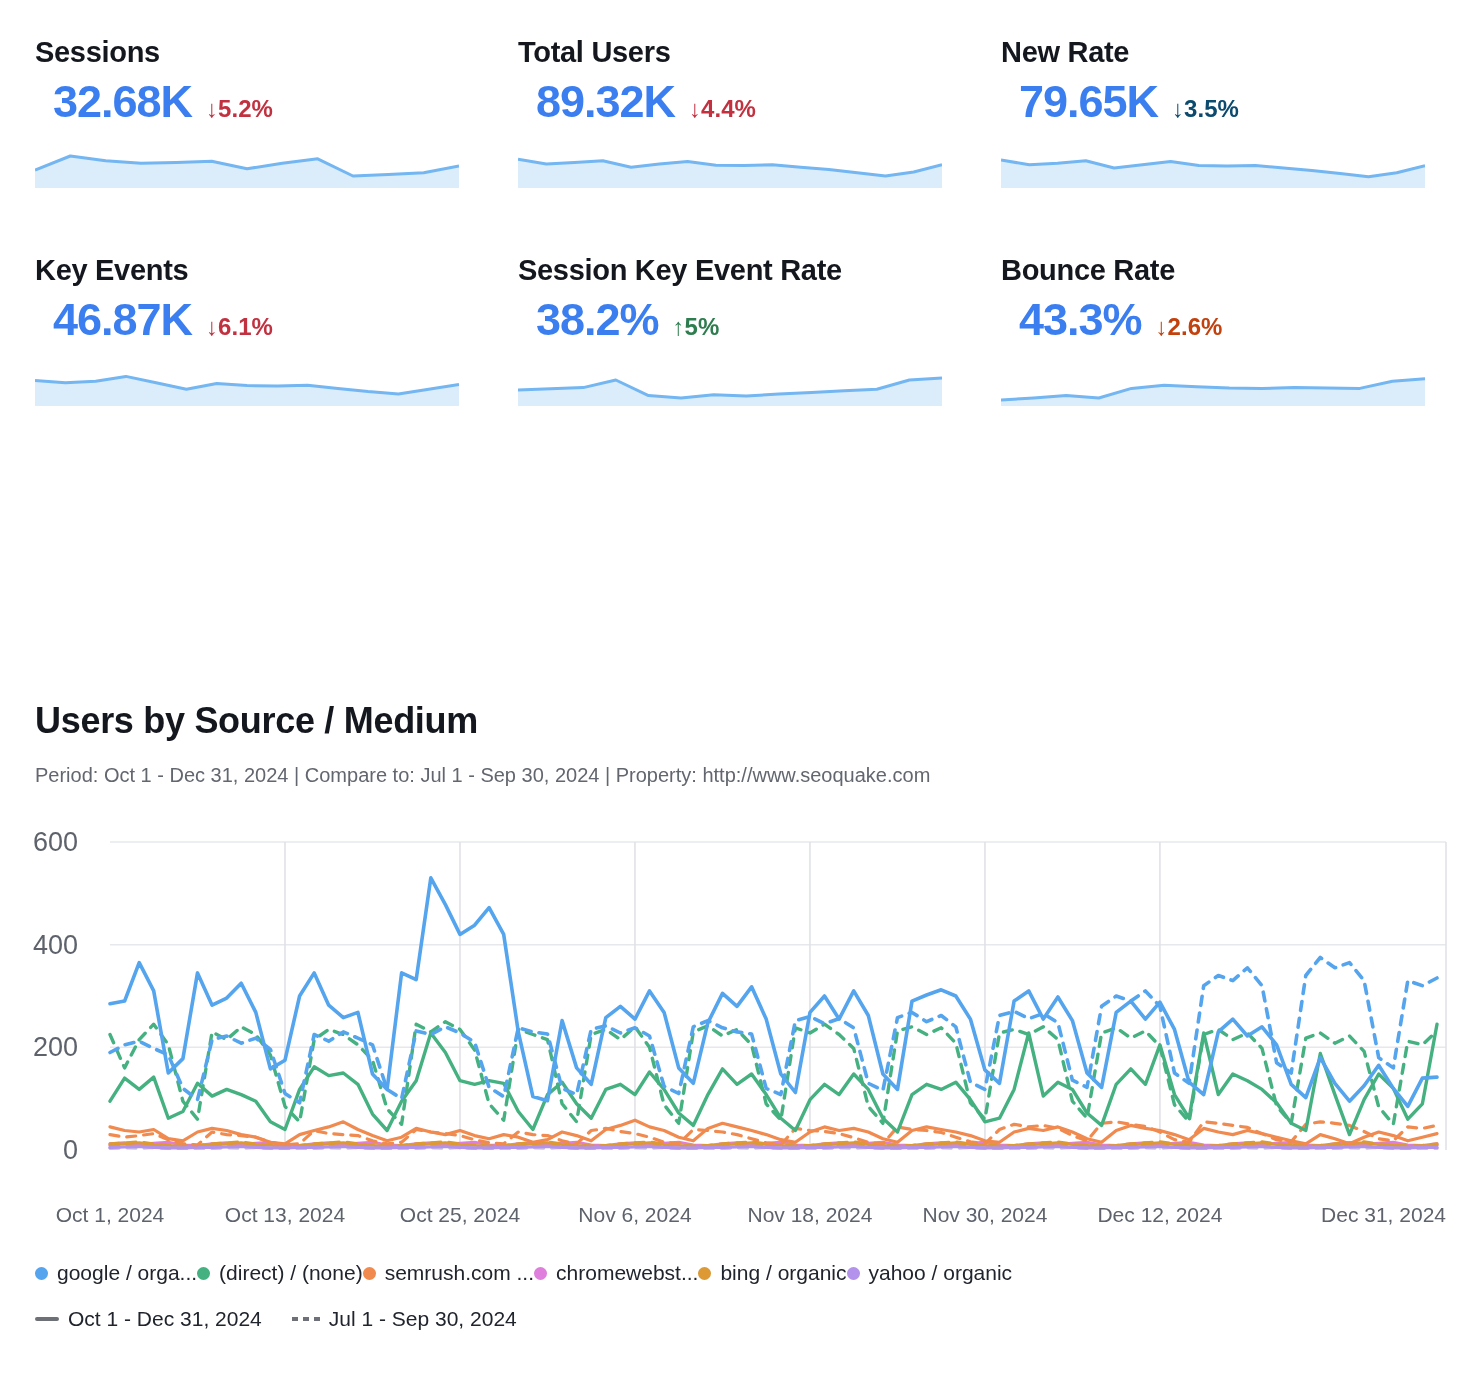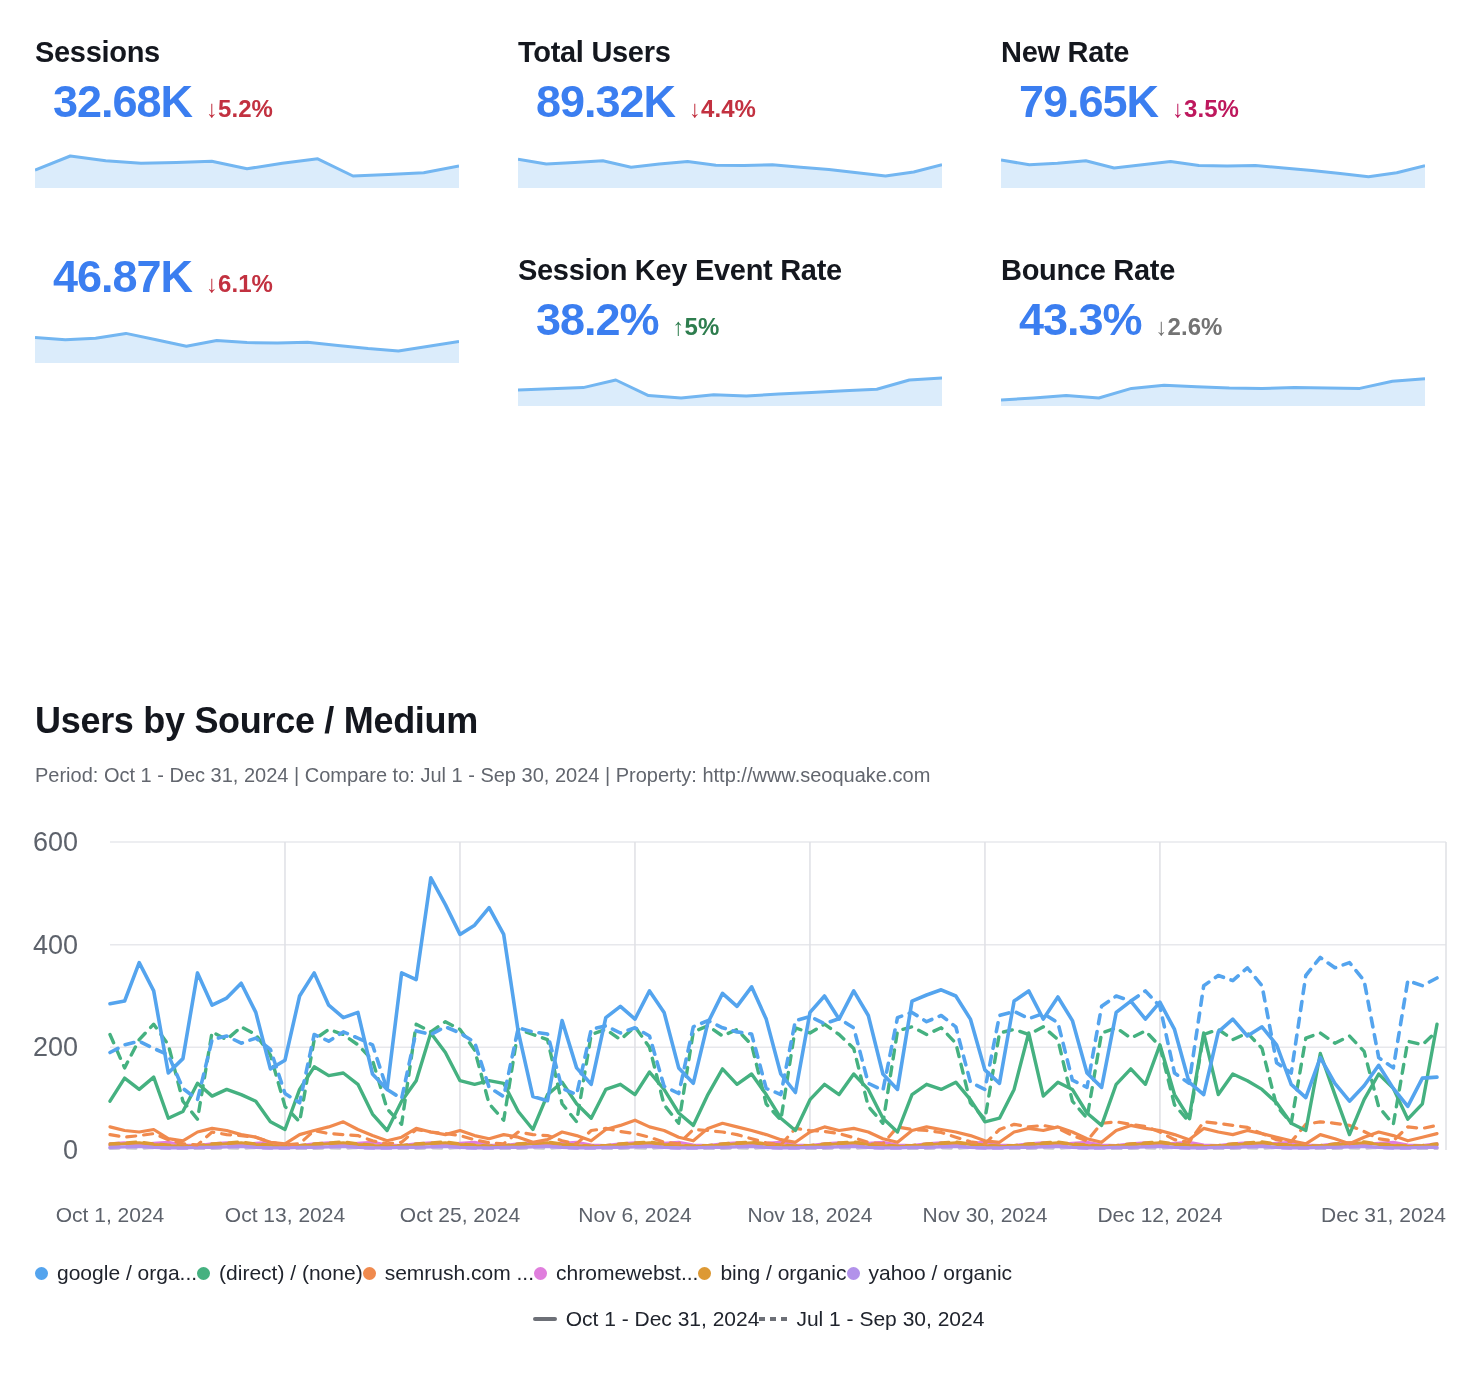--- a/index.html
+++ b/index.html
@@ -18,21 +18,21 @@
   .chart-title{font-size:36px;font-weight:700;margin:0 0 22px 35px;color:#14171e;letter-spacing:-0.3px;}
   .chart-subtitle{font-size:20px;color:#62666e;margin:0 0 30px 35px;}
   #main-chart{display:block;}
   #main-chart text{font-family:"Liberation Sans",sans-serif;}
   #main-chart .ylab{font-size:27px;fill:#5d626b;}
   #main-chart .xlab{font-size:21px;fill:#5d626b;}
 
   .legend{display:flex;align-items:center;margin:24px 0 0 35px;font-size:21px;color:#20242d;}
   .legend-item{display:flex;align-items:center;gap:9px;cursor:pointer;}
   .legend-dot{width:13px;height:13px;border-radius:50%;display:inline-block;background:#999;}
-  .legend.periods{margin-top:22px;justify-content:center;}
+  .legend.periods{margin-top:22px;column-gap:30px;}
   .line-glyph{display:inline-block;width:24px;height:4px;border-radius:2px;background:#6d7077;}
   .line-glyph.dashed{width:28px;background:repeating-linear-gradient(90deg,#6d7077 0 6px,transparent 6px 11px);border-radius:0;}
 </style>
 </head>
 <body>
 
 <div class="page">
 
   <section class="kpi-grid">
     <article class="kpi-card">
@@ -54,28 +54,29 @@
       </div>
       <svg class="spark" width="424" height="52">
           <polygon points="0.0,23.2 28.3,28.0 56.5,26.4 84.8,24.8 113.1,31.2 141.3,28.0 169.6,25.6 197.9,29.2 226.1,29.6 254.4,28.8 282.7,31.2 310.9,33.6 339.2,36.8 367.5,40.0 395.7,36.0 424.0,28.8 424,52 0,52" fill="#dbecfb"></polygon>
           <polyline points="0.0,23.2 28.3,28.0 56.5,26.4 84.8,24.8 113.1,31.2 141.3,28.0 169.6,25.6 197.9,29.2 226.1,29.6 254.4,28.8 282.7,31.2 310.9,33.6 339.2,36.8 367.5,40.0 395.7,36.0 424.0,28.8" fill="none" stroke="#73b6f1" stroke-width="3" stroke-linejoin="round"></polyline>
         </svg>
     </article>
     <article class="kpi-card">
       <h2 class="kpi-title">New Rate</h2>
       <div class="kpi-row">
         <span class="kpi-value">79.65K</span>
-        <span class="kpi-delta" style="color: #be185d;">↓3.5%</span>
+        <span class="kpi-delta" style="color: #0c4a6e;">↓3.5%</span>
       </div>
       <svg class="spark" width="424" height="52">
           <polygon points="0.0,24.0 28.3,28.8 56.5,27.2 84.8,24.8 113.1,32.0 141.3,28.8 169.6,25.6 197.9,29.6 226.1,30.0 254.4,29.6 282.7,32.0 310.9,34.4 339.2,37.6 367.5,40.8 395.7,36.8 424.0,29.6 424,52 0,52" fill="#dbecfb"></polygon>
           <polyline points="0.0,24.0 28.3,28.8 56.5,27.2 84.8,24.8 113.1,32.0 141.3,28.8 169.6,25.6 197.9,29.6 226.1,30.0 254.4,29.6 282.7,32.0 310.9,34.4 339.2,37.6 367.5,40.8 395.7,36.8 424.0,29.6" fill="none" stroke="#73b6f1" stroke-width="3" stroke-linejoin="round"></polyline>
         </svg>
     </article>
     <article class="kpi-card">
+      <h2 class="kpi-title">Key Events</h2>
       <div class="kpi-row">
         <span class="kpi-value">46.87K</span>
         <span class="kpi-delta" style="color: rgb(194, 49, 64);">↓6.1%</span>
       </div>
       <svg class="spark" width="424" height="52">
           <polygon points="0.0,26.4 30.3,28.8 60.6,27.2 90.9,22.4 121.1,28.8 151.4,35.2 181.7,29.6 212.0,31.6 242.3,32.0 272.6,31.2 302.9,34.4 333.1,37.6 363.4,40.0 393.7,35.2 424.0,30.4 424,52 0,52" fill="#dbecfb"></polygon>
           <polyline points="0.0,26.4 30.3,28.8 60.6,27.2 90.9,22.4 121.1,28.8 151.4,35.2 181.7,29.6 212.0,31.6 242.3,32.0 272.6,31.2 302.9,34.4 333.1,37.6 363.4,40.0 393.7,35.2 424.0,30.4" fill="none" stroke="#73b6f1" stroke-width="3" stroke-linejoin="round"></polyline>
         </svg>
     </article>
     <article class="kpi-card">
@@ -86,21 +87,21 @@
       </div>
       <svg class="spark" width="424" height="52">
           <polygon points="0.0,36.0 32.6,34.8 65.2,33.6 97.8,26.0 130.5,41.6 163.1,44.0 195.7,40.8 228.3,42.0 260.9,40.0 293.5,38.4 326.2,36.8 358.8,35.2 391.4,26.0 424.0,24.0 424,52 0,52" fill="#dbecfb"></polygon>
           <polyline points="0.0,36.0 32.6,34.8 65.2,33.6 97.8,26.0 130.5,41.6 163.1,44.0 195.7,40.8 228.3,42.0 260.9,40.0 293.5,38.4 326.2,36.8 358.8,35.2 391.4,26.0 424.0,24.0" fill="none" stroke="#73b6f1" stroke-width="3" stroke-linejoin="round"></polyline>
         </svg>
     </article>
     <article class="kpi-card">
       <h2 class="kpi-title">Bounce Rate</h2>
       <div class="kpi-row">
         <span class="kpi-value">43.3%</span>
-        <span class="kpi-delta" style="color: #737373;">↓2.6%</span>
+        <span class="kpi-delta" style="color: #c2410c;">↓2.6%</span>
       </div>
       <svg class="spark" width="424" height="52">
           <polygon points="0.0,46.0 32.6,44.0 65.2,41.6 97.8,44.0 130.5,34.4 163.1,31.2 195.7,32.8 228.3,34.0 260.9,34.4 293.5,33.6 326.2,34.0 358.8,34.4 391.4,27.2 424.0,24.8 424,52 0,52" fill="#dbecfb"></polygon>
           <polyline points="0.0,46.0 32.6,44.0 65.2,41.6 97.8,44.0 130.5,34.4 163.1,31.2 195.7,32.8 228.3,34.0 260.9,34.4 293.5,33.6 326.2,34.0 358.8,34.4 391.4,27.2 424.0,24.8" fill="none" stroke="#73b6f1" stroke-width="3" stroke-linejoin="round"></polyline>
         </svg>
     </article>
   </section>
 
   <section class="chart-section">
     <h1 class="chart-title">Users by Source / Medium</h1>

